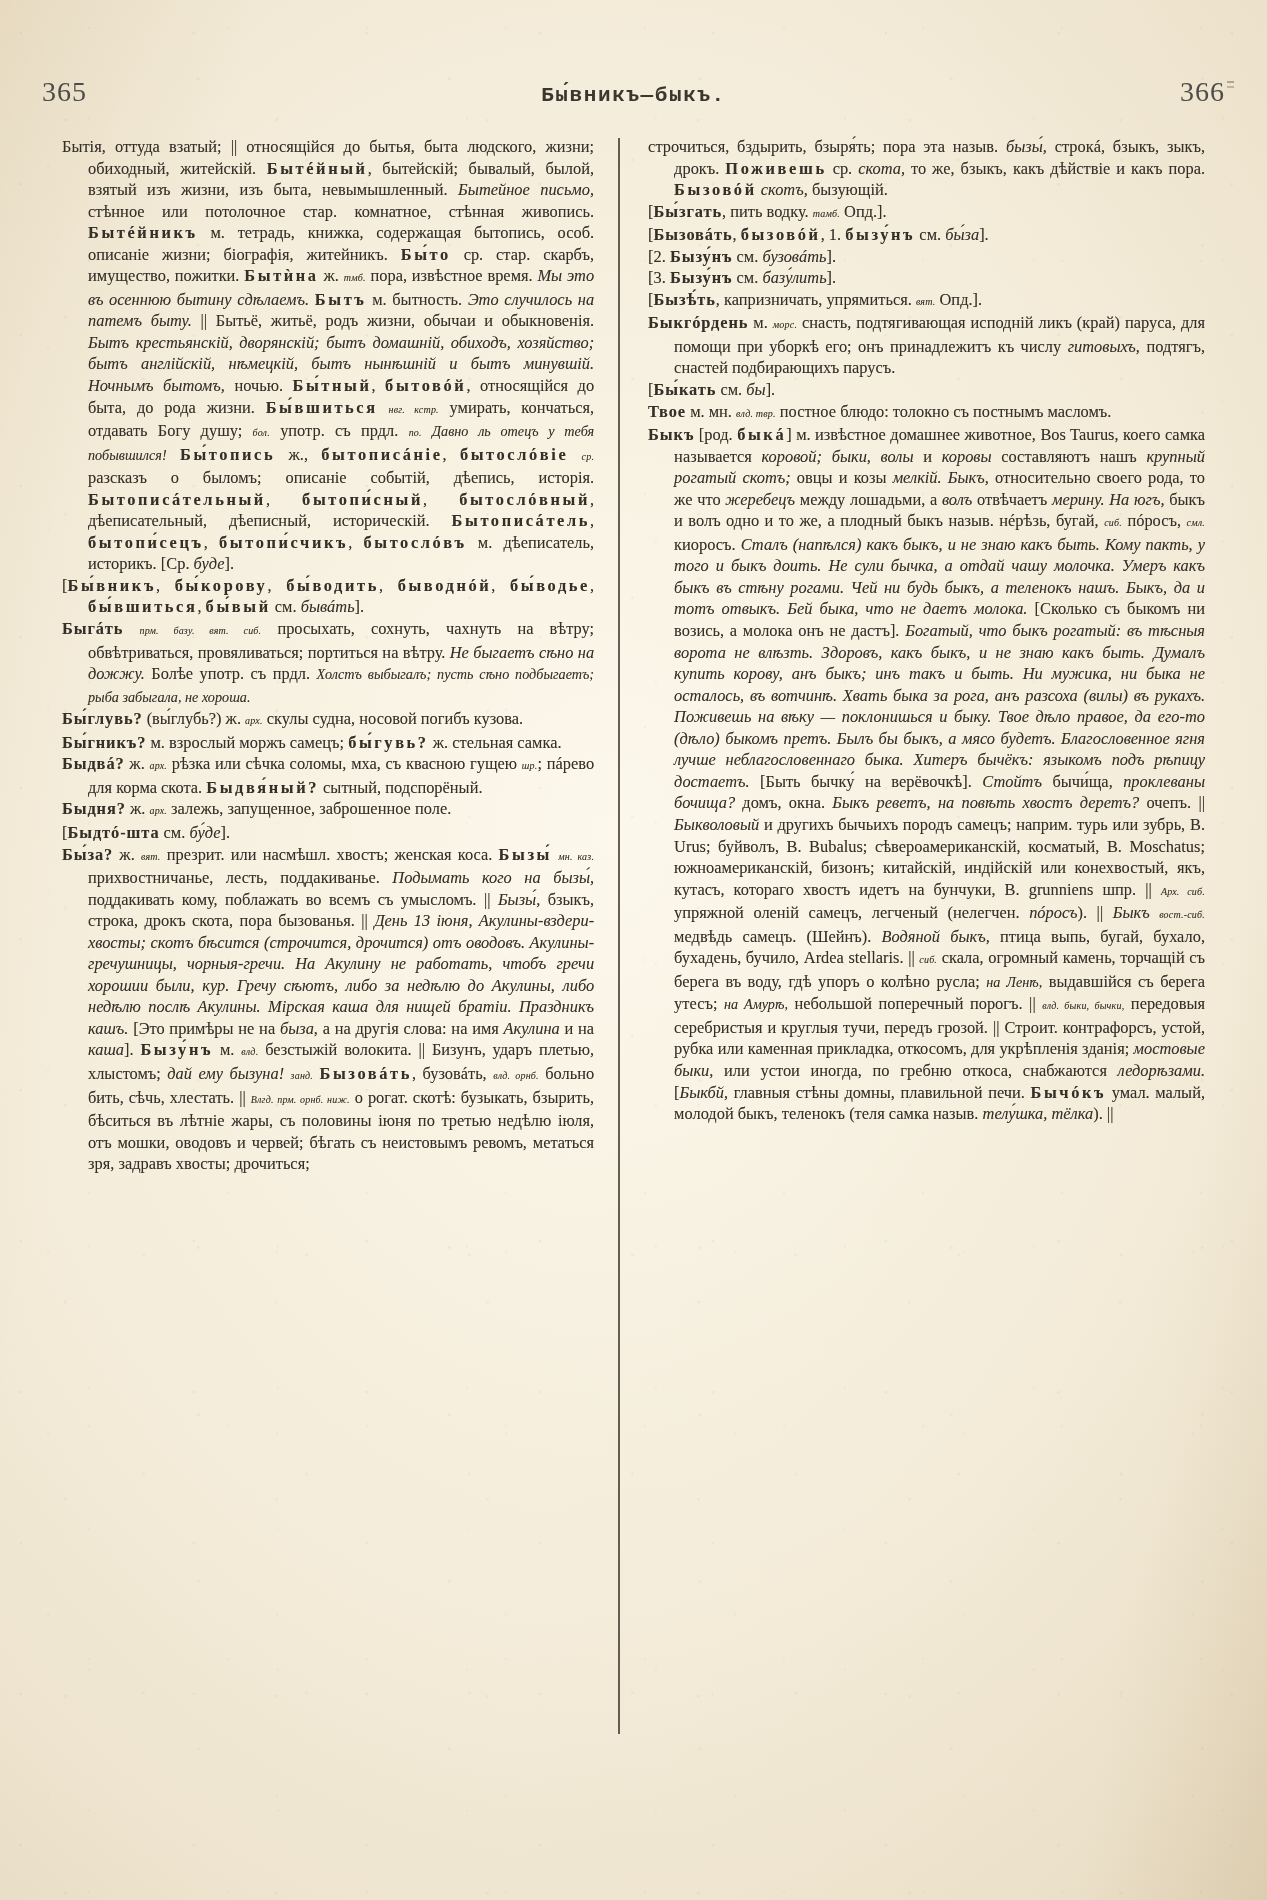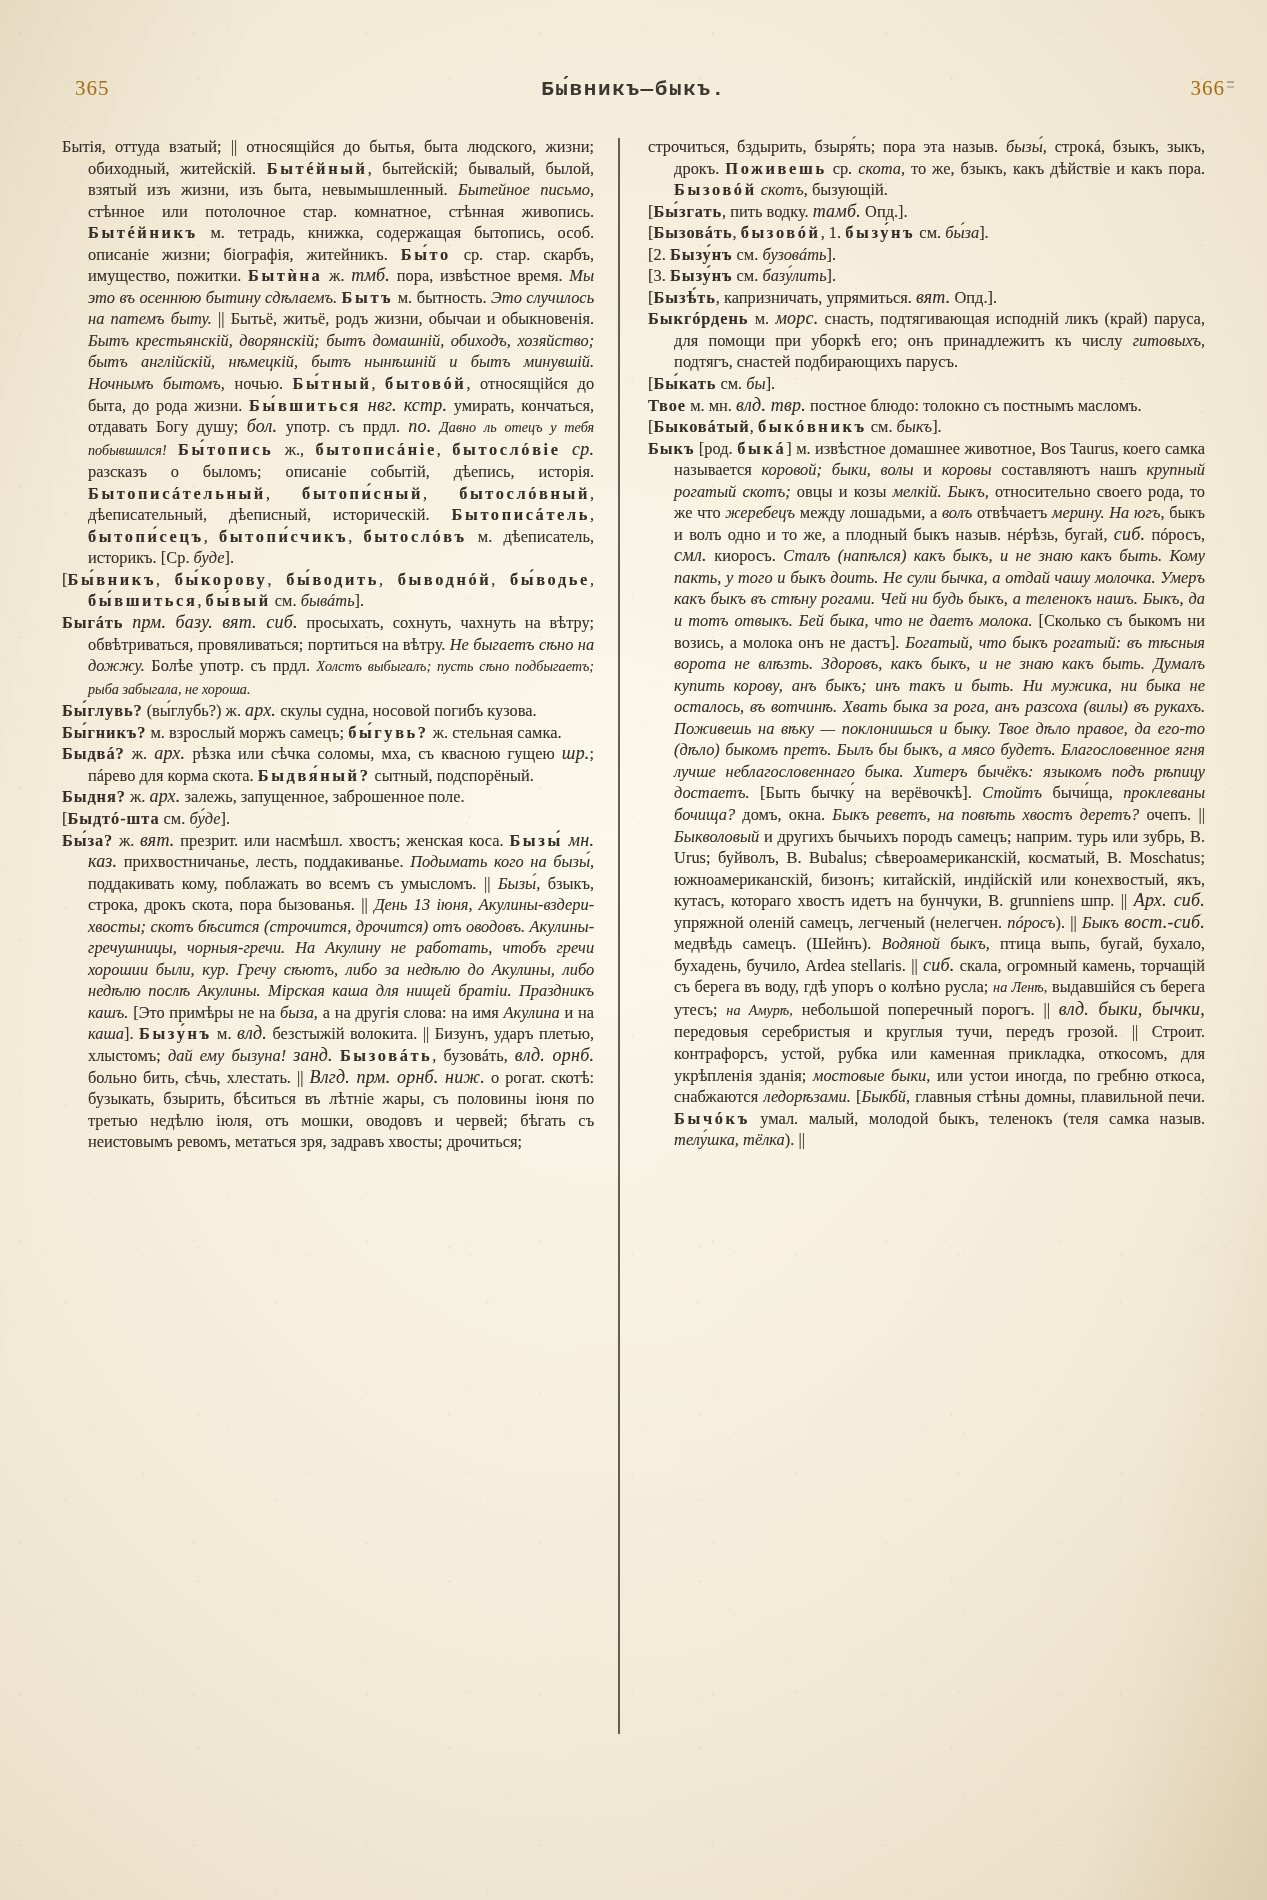--- a/index.html
+++ b/index.html
@@ -56,26 +56,25 @@
     right: 42px;
     height: 30px;
     display: flex;
     align-items: baseline;
     justify-content: space-between;
     font-size: 20px;
     letter-spacing: .4px;
     color: #4a443a;
   }
   .folio {
-    font-size: 21px;
-    color: #a16207;
+    font-size: 28px;
+    color: #404040;
     opacity: .92;
     letter-spacing: 1px;
     font-family: "Liberation Serif", serif;
-    margin-left: 33px;
   }
   .runhead-title {
     font-size: 21px;
     font-weight: bold;
     letter-spacing: 1.6px;
     color: #3b362e;
     text-align: center;
     flex: 1;
     font-family: Liberation Mono, monospace;
   }
@@ -124,21 +123,21 @@
   .entry {
     margin: 0;
     padding-left: 26px;
     text-indent: -26px;
   }
   .entry + .entry { margin-top: 0px; }
 
   .hw { font-weight: bold; letter-spacing: .9px; }
   .hw-sp { font-weight: bold; letter-spacing: 2.6px; }
   i, .it { font-style: italic; }
-  .ab { font-style: italic; font-size: 18px; letter-spacing: .2px;}
+  .ab { font-style: italic; font-size: 10px; letter-spacing: .2px;}
   .sm { font-size: 14.2px; font-style: italic; }
   .lat { font-family: "Liberation Serif", serif; font-style: normal; }
   .bar { font-style: normal; letter-spacing: 0px; }
 
   
   .col { text-shadow: 0 0 .35px rgba(53,47,40,.30); }
 </style>
 </head>
 <body>
 
@@ -172,18 +171,17 @@
     <div class="col col-right">
       <p class="entry">строчиться, бздырить, бзыря́ть; пора эта назыв. <i>бызы́,</i> строкá, бзыкъ, зыкъ, дрокъ. <b class="hw-sp">Поживешь</b> ср. <i>скота,</i> то же, бзыкъ, какъ дѣйствіе и какъ пора. <b class="hw-sp">Бызовóй</b> <i>скотъ,</i> бызующій.</p>
       <p class="entry">[<b class="hw">Бы́згать</b>, пить водку. <i class="ab">тамб.</i> Опд.].</p>
       <p class="entry">[<b class="hw">Бызовáть</b>, <b class="hw-sp">бызовóй</b>, 1. <b class="hw-sp">бызу́нъ</b> см. <i>бы́за</i>].</p>
       <p class="entry">[2. <b class="hw">Бызу́нъ</b> см. <i>бузовáть</i>].</p>
       <p class="entry">[3. <b class="hw">Бызу́нъ</b> см. <i>базу́лить</i>].</p>
       <p class="entry">[<b class="hw">Бызѣ́ть</b>, капризничать, упрямиться. <i class="ab">вят.</i> Опд.].</p>
       <p class="entry"><b class="hw">Быкгóрдень</b> м. <i class="ab">морс.</i> снасть, подтягивающая исподній ликъ (край) паруса, для помощи при уборкѣ его; онъ принадлежитъ къ числу <i>гитовыхъ</i>, подтягъ, снастей подбирающихъ парусъ.</p>
       <p class="entry">[<b class="hw">Бы́кать</b> см. <i>бы</i>].</p>
       <p class="entry"><b class="hw">Твое</b> м. мн. <i class="ab">влд. твр.</i> постное блюдо: толокно съ постнымъ масломъ.</p>
-      <p class="entry">[<b class="hw">Быковáтый</b>, <b class="hw-sp">быкóвникъ</b> см. <i>быкъ</i>].</p>
       <p class="entry"><b class="hw">Быкъ</b> [род. <b class="hw-sp">быкá</b>] м. извѣстное домашнее животное, <span class="lat">Bos Taurus,</span> коего самка называется <i>коровой; быки, волы</i> и <i>коровы</i> составляютъ нашъ <i>крупный рогатый скотъ;</i> овцы и козы <i>мелкій. Быкъ,</i> относительно своего рода, то же что <i>жеребецъ</i> между лошадьми, а <i>волъ</i> отвѣчаетъ <i>мерину. На югъ,</i> быкъ и волъ одно и то же, а плодный быкъ назыв. нéрѣзь, бугай, <i class="ab">сиб.</i> пóросъ, <i class="ab">смл.</i> киоросъ. <i>Сталъ (напѣлся) какъ быкъ, и не знаю какъ быть. Кому пакть, у того и быкъ доить. Не сули бычка, а отдай чашу молочка. Умеръ какъ быкъ въ стѣну рогами. Чей ни будь быкъ, а теленокъ нашъ. Быкъ, да и тотъ отвыкъ. Бей быка, что не даетъ молока.</i> [Сколько съ быкомъ ни возись, а молока онъ не дастъ]. <i>Богатый, что быкъ рогатый: въ тѣсныя ворота не влѣзть. Здоровъ, какъ быкъ, и не знаю какъ быть. Думалъ купить корову, анъ быкъ; инъ такъ и быть. Ни мужика, ни быка не осталось, въ вотчинѣ. Хвать быка за рога, анъ разсоха (вилы) въ рукахъ. Поживешь на вѣку — поклонишься и быку. Твое дѣло правое, да его-то (дѣло) быкомъ претъ. Былъ бы быкъ, а мясо будетъ. Благословенное ягня лучше неблагословеннаго быка. Хитеръ бычёкъ: языкомъ подъ рѣпицу достаетъ.</i> [Быть бычку́ на верёвочкѣ]. <i>Стойтъ</i> бычи́ща, <i>проклеваны бочища?</i> домъ, окна. <i>Быкъ реветъ, на повѣть хвостъ деретъ?</i> очепъ. <span class="bar">||</span> <i>Быкволовый</i> и другихъ бычьихъ породъ самецъ; наприм. турь или зубрь, <span class="lat">B. Urus;</span> буйволъ, <span class="lat">B. Bubalus;</span> сѣвероамериканскій, косматый, <span class="lat">B. Moschatus;</span> южноамериканскій, бизонъ; китайскій, индійскій или конехвостый, якъ, кутасъ, котораго хвостъ идетъ на бунчуки, <span class="lat">B. grunniens</span> шпр. <span class="bar">||</span> <i class="ab">Арх. сиб.</i> упряжной оленій самецъ, легченый (нелегчен. <i>пóросъ</i>). <span class="bar">||</span> <i>Быкъ <i class="ab">вост.-сиб.</i></i> медвѣдь самецъ. (Шейнъ). <i>Водяной быкъ,</i> птица выпь, бугай, бухало, бухадень, бучило, <span class="lat">Ardea stellaris.</span> <span class="bar">||</span> <i class="ab">сиб.</i> скала, огромный камень, торчащій съ берега въ воду, гдѣ упоръ о колѣно русла; <i class="sm">на Ленѣ,</i> выдавшійся съ берега утесъ; <i class="sm">на Амурѣ,</i> небольшой поперечный порогъ. <span class="bar">||</span> <i class="ab">влд. быки, бычки,</i> передовыя серебристыя и круглыя тучи, передъ грозой. <span class="bar">||</span> Строит. контрафорсъ, устой, рубка или каменная прикладка, откосомъ, для укрѣпленія зданія; <i>мостовые быки,</i> или устои иногда, по гребню откоса, снабжаются <i>ледорѣзами.</i> [<i>Быкбй</i>, главныя стѣны домны, плавильной печи. <b class="hw-sp">Бычóкъ</b> умал. малый, молодой быкъ, теленокъ (теля самка назыв. <i>телу́шка, тёлка</i>). <span class="bar">||</span></p>
     </div>
 
   </div>
 </div>
 
 </body></html>

